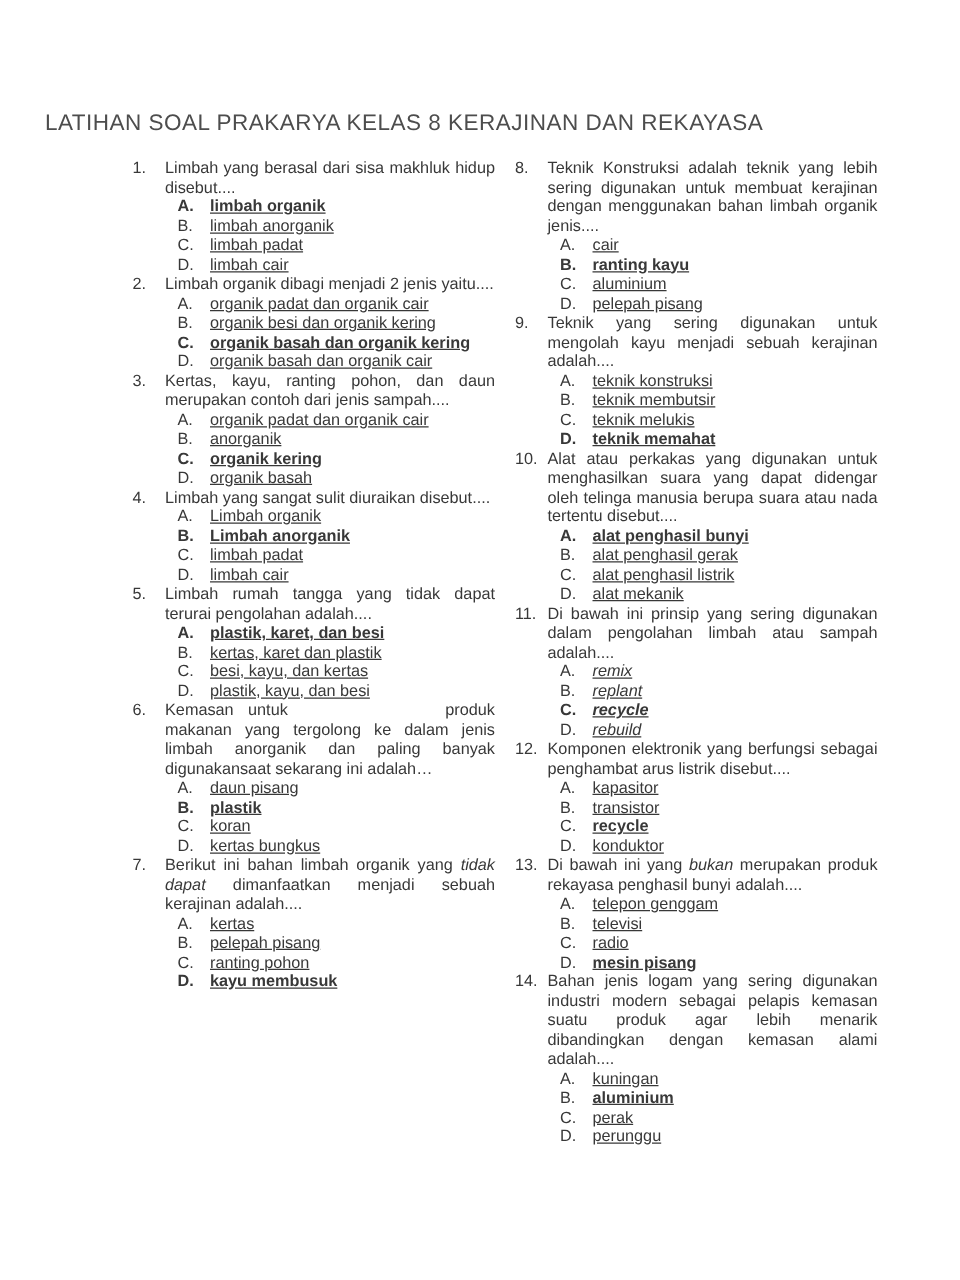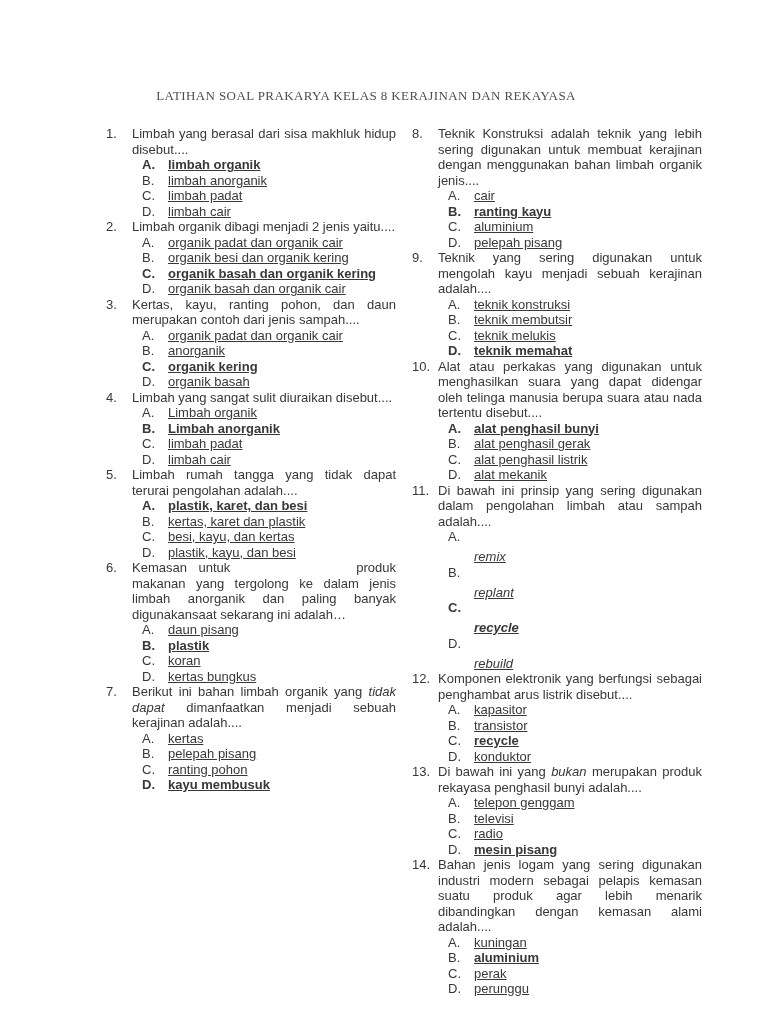--- a/index.html
+++ b/index.html
@@ -14,26 +14,25 @@
     background: #ffffff;
     font-family: "Liberation Sans", "DejaVu Sans", sans-serif;
     color: #383838;
     overflow: hidden;
   }
   .title {
     position: absolute;
     top: 88px;
     left: 36px;
     width: 660px;
-    text-align: center;
-    font-size: 13px;
+    text-align: left;
+    font-size: 18px;
     letter-spacing: 0.4px;
     color: #4d4d4d;
     white-space: nowrap;
-    font-family: Liberation Serif, serif;
   }
   .cols {
     position: absolute;
     top: 126px;
     left: 104px;
     width: 598px;
     display: flex;
     gap: 14px;
     font-size: 13px;
     line-height: 15.5px;
@@ -49,21 +48,21 @@
   .qbody { flex: 1; min-width: 0; }
   .qtext { text-align: justify; }
   .opt {
     display: flex;
     padding-left: 10px;
     text-align: left;
   }
   .olet { flex: none; width: 26px; }
   .otext { flex: 1; text-decoration: underline; }
   .b  { font-weight: bold; }
-  .it { font-style: italic; margin-top: 20px; }
+  .it { font-style: italic; }
   .wgap { display: inline-block; width: 126px; height: 1px; }
 </style>
 </head>
 <body>
 
 <div class="page">
 
   <div class="title">LATIHAN SOAL PRAKARYA KELAS 8 KERAJINAN DAN REKAYASA</div>
 
   <div class="cols">

